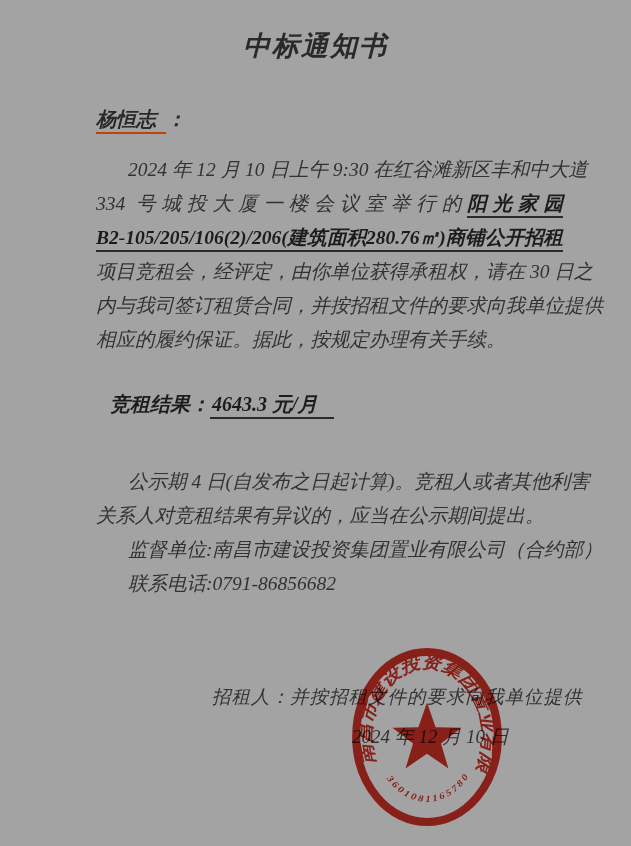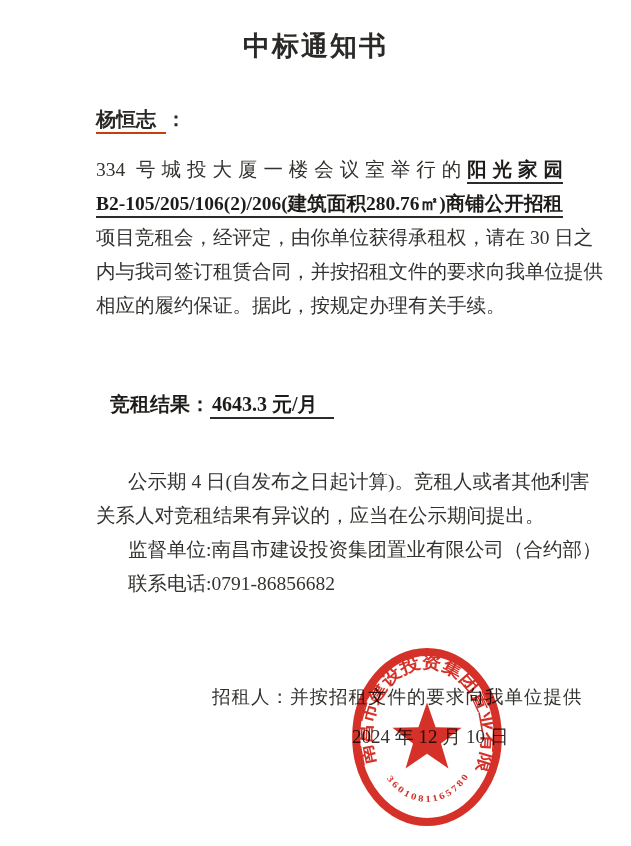--- a/index.html
+++ b/index.html
@@ -1,23 +1,24 @@
 <!DOCTYPE html>
 <html><head>
 <meta charset="utf-8">
 <style>
   html,body{margin:0;padding:0;background:#e8e8e8;}
   .page{
     position:relative;
     width:631px;height:846px;
     margin:0 auto;
-    background:#ffffff;
+    background:#a3a3a3;
     overflow:hidden;
     font-family:"Liberation Serif","DejaVu Serif",serif;
     color:#33322f;
+    font-style:italic;
   }
   .doc-title{
     position:absolute;top:28px;left:0;width:631px;
     text-align:center;
     font-size:27px;font-weight:bold;letter-spacing:2px;color:#2a2927;
   }
   .salutation{
     position:absolute;top:106px;left:96px;
     font-size:20px;font-weight:bold;color:#2a2927;
   }
@@ -59,20 +60,21 @@
 </head>
 <body>
 
 <div class="page">
 
   <div class="doc-title">中标通知书</div>
 
   <div class="salutation"><span class="name">杨恒志</span><span>：</span></div>
 
   <div class="para p1">
+    <div class="line indent"><span>2024 年 12 月 10 日上午 9:30 在红谷滩新区丰和中大道</span></div>
     <div class="line"><span>334 号城投大厦一楼会议室举行的</span><span class="bold ul">阳光家园</span></div>
     <div class="line"><span class="bold ul">B2-105/205/106(2)/206(建筑面积280.76㎡)商铺公开招租</span></div>
     <div class="line"><span>项目竞租会，经评定，由你单位获得承租权，请在 30 日之</span></div>
     <div class="line"><span>内与我司签订租赁合同，并按招租文件的要求向我单位提供</span></div>
     <div class="line noj"><span>相应的履约保证。据此，按规定办理有关手续。</span></div>
   </div>
 
   <div class="result-line"><span>竞租结果：</span><span class="value">4643.3 元/月</span></div>
 
   <div class="para p2">

